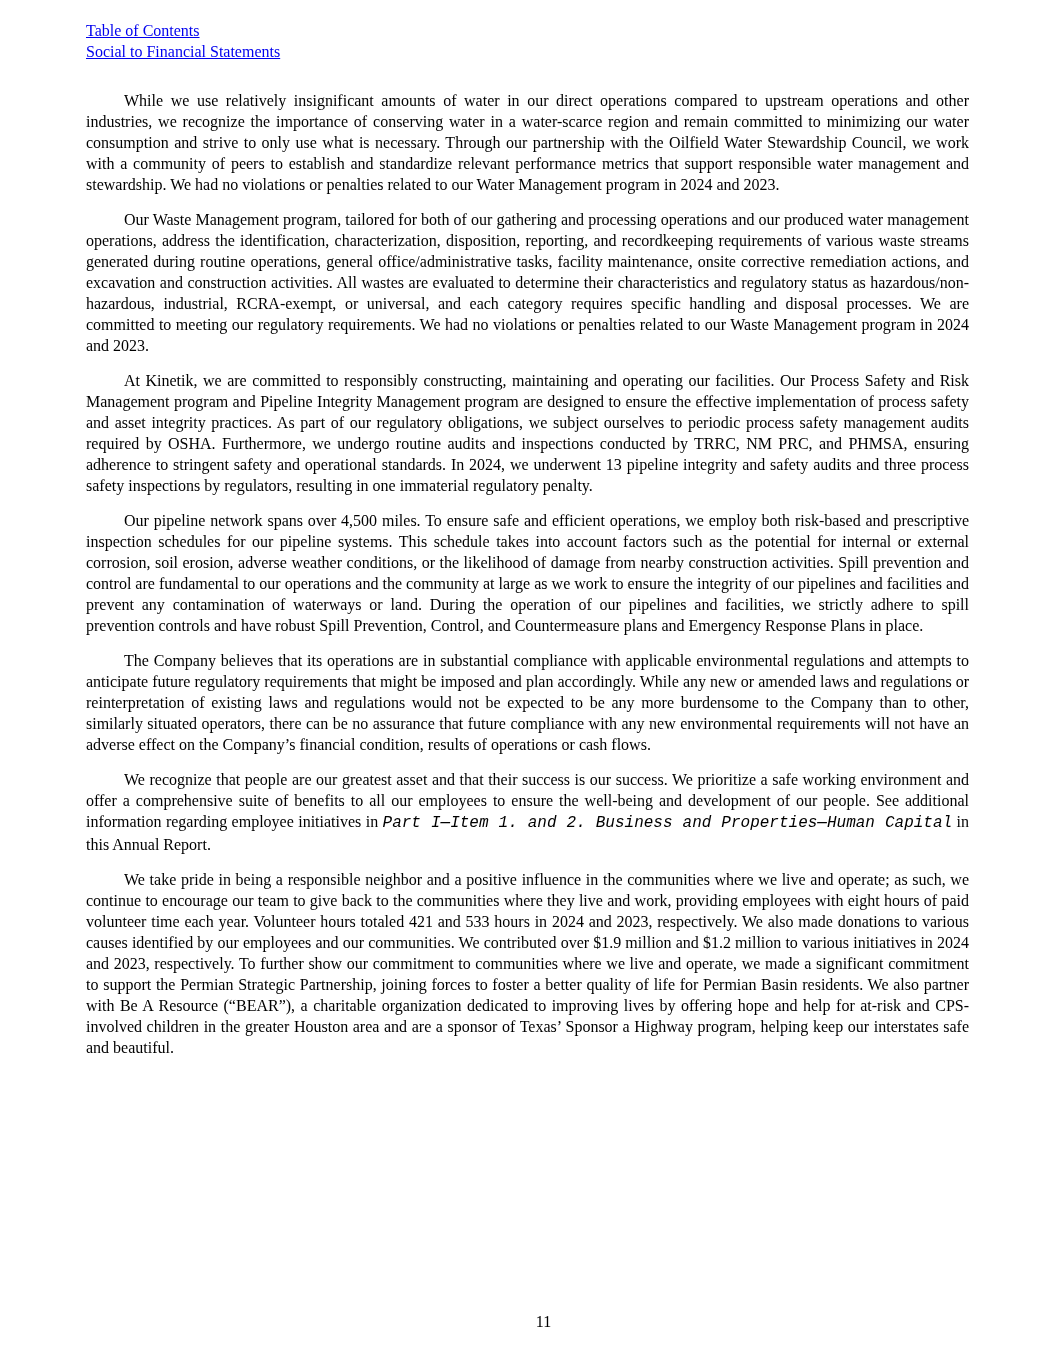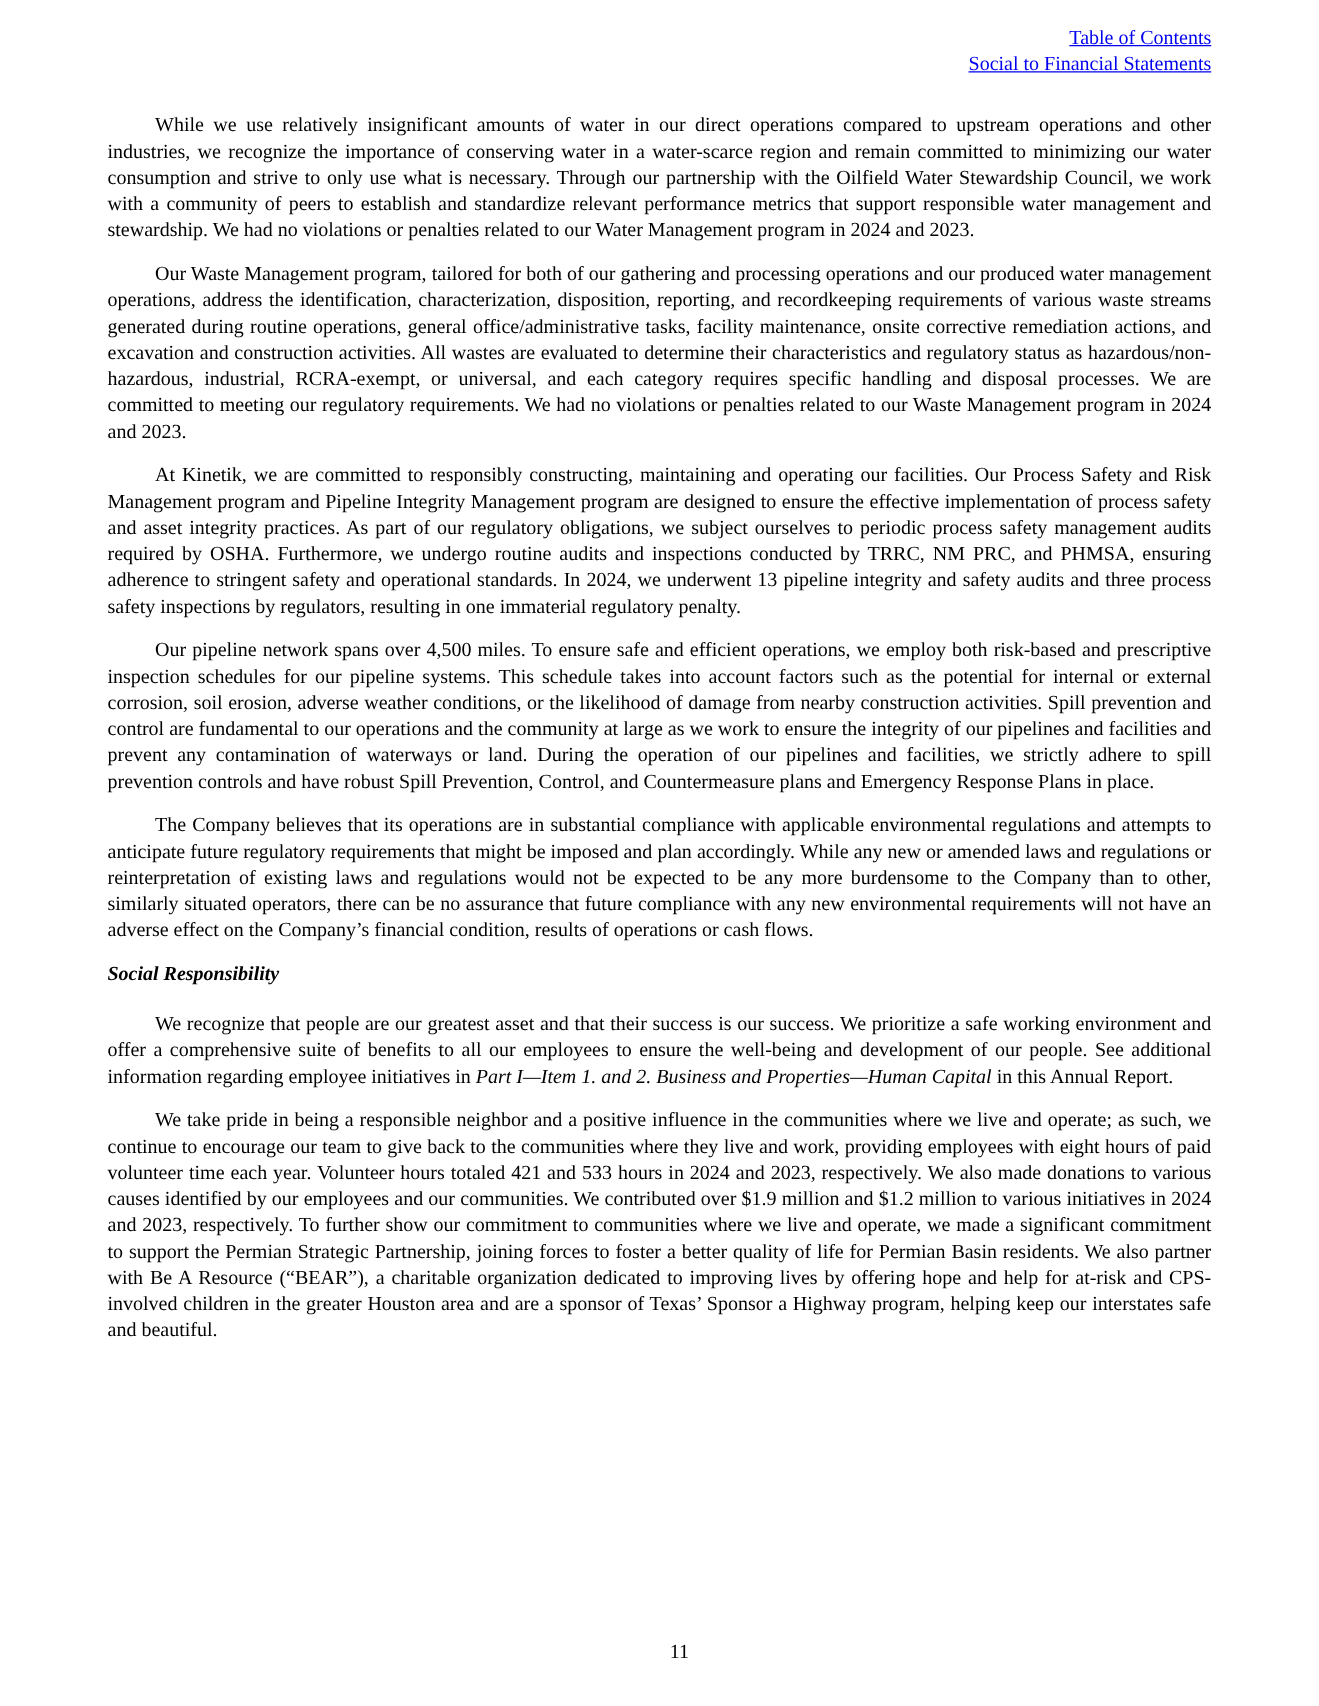--- a/index.html
+++ b/index.html
@@ -20,21 +20,20 @@
     overflow: hidden;
   }
   .content {
     position: absolute;
     left: 86px;
     top: 20px;
     width: 883px;
   }
   .header-links {
     margin: 0 0 28px 0;
-    text-align: right;
   }
   .header-links a {
     display: block;
     color: #0000EE;
     text-decoration: underline;
     cursor: pointer;
   }
   p.body-para {
     margin: 0 0 14px 0;
     text-align: justify;
@@ -43,20 +42,21 @@
   h3.section-heading {
     font-size: 16px;
     line-height: 21px;
     font-weight: bold;
     font-style: italic;
     margin: 3px 0 19px 0;
     text-indent: 0;
   }
   .italic-ref {
     font-style: italic;
+    font-family: Liberation Mono, monospace;
   }
   .page-footer {
     position: absolute;
     top: 1311px;
     left: 16px;
     width: 100%;
     text-align: center;
   }
 </style>
 </head>
@@ -73,21 +73,20 @@
     <p class="body-para">While we use relatively insignificant amounts of water in our direct operations compared to upstream operations and other industries, we recognize the importance of conserving water in a water-scarce region and remain committed to minimizing our water consumption and strive to only use what is necessary. Through our partnership with the Oilfield Water Stewardship Council, we work with a community of peers to establish and standardize relevant performance metrics that support responsible water management and stewardship. We had no violations or penalties related to our Water Management program in 2024 and 2023.</p>
 
     <p class="body-para">Our Waste Management program, tailored for both of our gathering and processing operations and our produced water management operations, address the identification, characterization, disposition, reporting, and recordkeeping requirements of various waste streams generated during routine operations, general office/administrative tasks, facility maintenance, onsite corrective remediation actions, and excavation and construction activities. All wastes are evaluated to determine their characteristics and regulatory status as hazardous/non-hazardous, industrial, RCRA-exempt, or universal, and each category requires specific handling and disposal processes. We are committed to meeting our regulatory requirements. We had no violations or penalties related to our Waste Management program in 2024 and 2023.</p>
 
     <p class="body-para">At Kinetik, we are committed to responsibly constructing, maintaining and operating our facilities. Our Process Safety and Risk Management program and Pipeline Integrity Management program are designed to ensure the effective implementation of process safety and asset integrity practices. As part of our regulatory obligations, we subject ourselves to periodic process safety management audits required by OSHA. Furthermore, we undergo routine audits and inspections conducted by TRRC, NM PRC, and PHMSA, ensuring adherence to stringent safety and operational standards. In 2024, we underwent 13 pipeline integrity and safety audits and three process safety inspections by regulators, resulting in one immaterial regulatory penalty.</p>
 
     <p class="body-para">Our pipeline network spans over 4,500 miles. To ensure safe and efficient operations, we employ both risk-based and prescriptive inspection schedules for our pipeline systems. This schedule takes into account factors such as the potential for internal or external corrosion, soil erosion, adverse weather conditions, or the likelihood of damage from nearby construction activities. Spill prevention and control are fundamental to our operations and the community at large as we work to ensure the integrity of our pipelines and facilities and prevent any contamination of waterways or land. During the operation of our pipelines and facilities, we strictly adhere to spill prevention controls and have robust Spill Prevention, Control, and Countermeasure plans and Emergency Response Plans in place.</p>
 
     <p class="body-para">The Company believes that its operations are in substantial compliance with applicable environmental regulations and attempts to anticipate future regulatory requirements that might be imposed and plan accordingly. While any new or amended laws and regulations or reinterpretation of existing laws and regulations would not be expected to be any more burdensome to the Company than to other, similarly situated operators, there can be no assurance that future compliance with any new environmental requirements will not have an adverse effect on the Company’s financial condition, results of operations or cash flows.</p>
 
-    <h3 class="section-heading">Social Responsibility</h3>
 
     <p class="body-para"><span>We recognize that people are our greatest asset and that their success is our success. We prioritize a safe working environment and offer a comprehensive suite of benefits to all our employees to ensure the well-being and development of our people. See additional information regarding employee initiatives in </span><span class="italic-ref">Part I—Item 1. and 2. Business and Properties—Human Capital</span><span> in this Annual Report.</span></p>
 
     <p class="body-para">We take pride in being a responsible neighbor and a positive influence in the communities where we live and operate; as such, we continue to encourage our team to give back to the communities where they live and work, providing employees with eight hours of paid volunteer time each year. Volunteer hours totaled 421 and 533 hours in 2024 and 2023, respectively. We also made donations to various causes identified by our employees and our communities. We contributed over $1.9 million and $1.2 million to various initiatives in 2024 and 2023, respectively. To further show our commitment to communities where we live and operate, we made a significant commitment to support the Permian Strategic Partnership, joining forces to foster a better quality of life for Permian Basin residents. We also partner with Be A Resource (“BEAR”), a charitable organization dedicated to improving lives by offering hope and help for at-risk and CPS-involved children in the greater Houston area and are a sponsor of Texas’ Sponsor a Highway program, helping keep our interstates safe and beautiful.</p>
 
   </div>
 
   <div class="page-footer">
     <span>11</span>
   </div>

